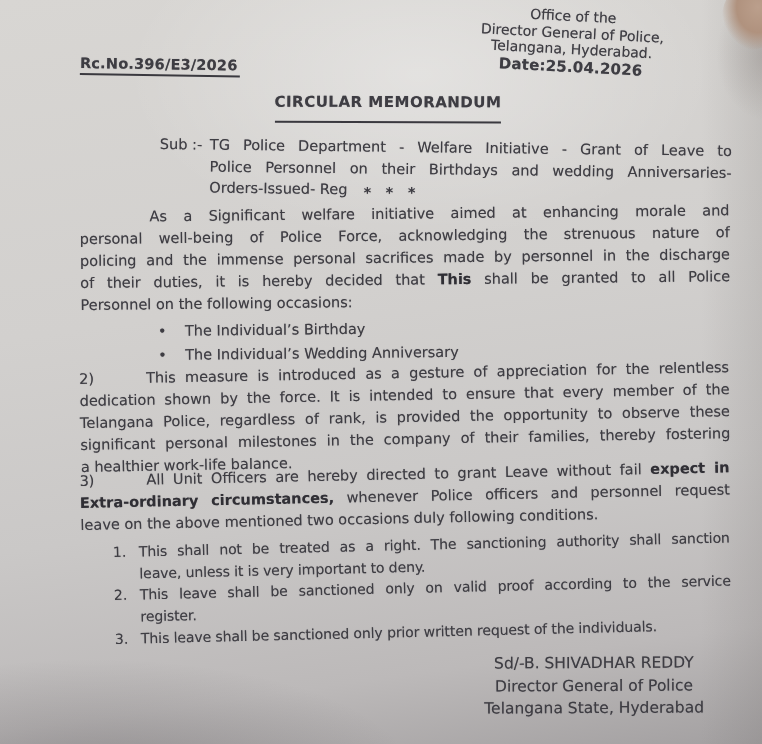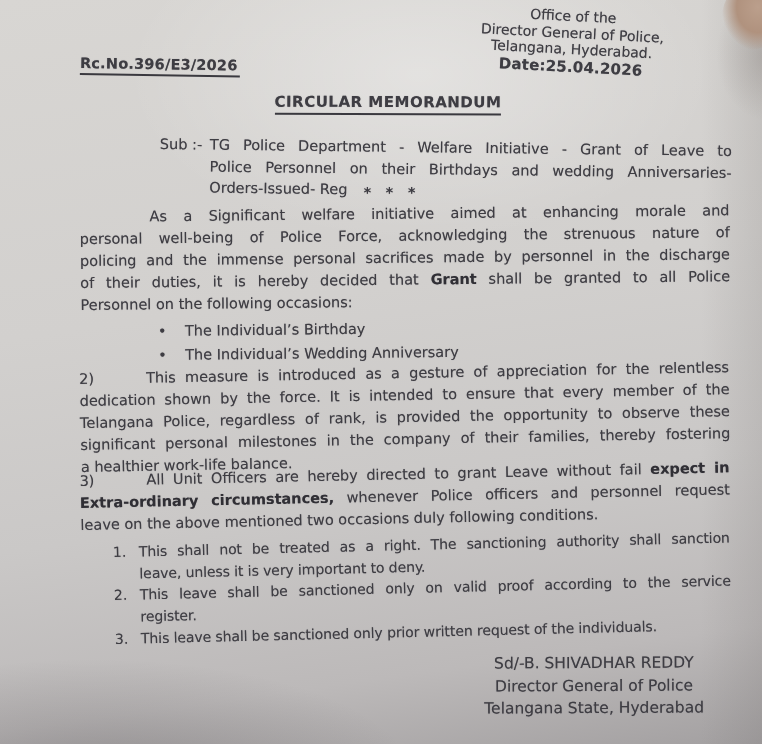--- a/index.html
+++ b/index.html
@@ -41,21 +41,21 @@
   .office {
     left: 446px; top: 8px; width: 252px;
     font-size: 14px; line-height: 16.5px; text-align: center;
     transform: rotate(3deg);
   }
   .office .tline { text-align: center; }
   .office .date { font-size: 15px; font-weight: bold; letter-spacing: 0.2px; margin-top: 1px; }
   .title-row { left: 0; top: 92px; width: 762px; text-align: center; padding-left: 14px; box-sizing: border-box; transform: rotate(0.2deg); }
   .title-row .title {
     font-size: 15px; font-weight: bold; letter-spacing: 0.5px;
-    border-bottom: 2px solid #3a393f; padding-bottom: 2px;
+    border-bottom: 2px solid #3a393f; padding-bottom: 10px;
   }
   .subject {
     left: 160px; top: 134px; width: 572px;
     font-size: 14.5px; line-height: 21.5px;
     display: flex; align-items: flex-start;
     transform: rotate(0.7deg); transform-origin: left top;
   }
   .sub-label { flex: 0 0 50px; }
   .sub-lines { flex: 1 1 auto; min-width: 0; }
   .stars { left: 322px; top: 184px; width: 140px; text-align: center; font-weight: bold; font-size: 14px; letter-spacing: 5px; }
@@ -102,21 +102,21 @@
         <div class="tline last">Orders-Issued- Reg</div>
       </div>
   </div>
 
   <div class="stars abs">* * *</div>
 
   <div class="para para1 abs jlines">
       <div class="tline" style="text-indent: 70px;">As a Significant welfare initiative aimed at enhancing morale and</div>
       <div class="tline">personal well-being of Police Force, acknowledging the strenuous nature of</div>
       <div class="tline">policing and the immense personal sacrifices made by personnel in the discharge</div>
-      <div class="tline">of their duties, it is hereby decided that <b>Grant</b> shall be granted to all Police</div>
+      <div class="tline">of their duties, it is hereby decided that <b>This</b> shall be granted to all Police</div>
       <div class="tline last">Personnel on the following occasions:</div>
     </div>
 
   <div class="bullets abs">
       <div class="tline">The Individual’s Birthday</div>
       <div class="tline last">The Individual’s Wedding Anniversary</div>
     </div>
 
   <div class="para para2 abs jlines">
       <div class="tline">2)<span class="tab"></span>This measure is introduced as a gesture of appreciation for the relentless</div>

